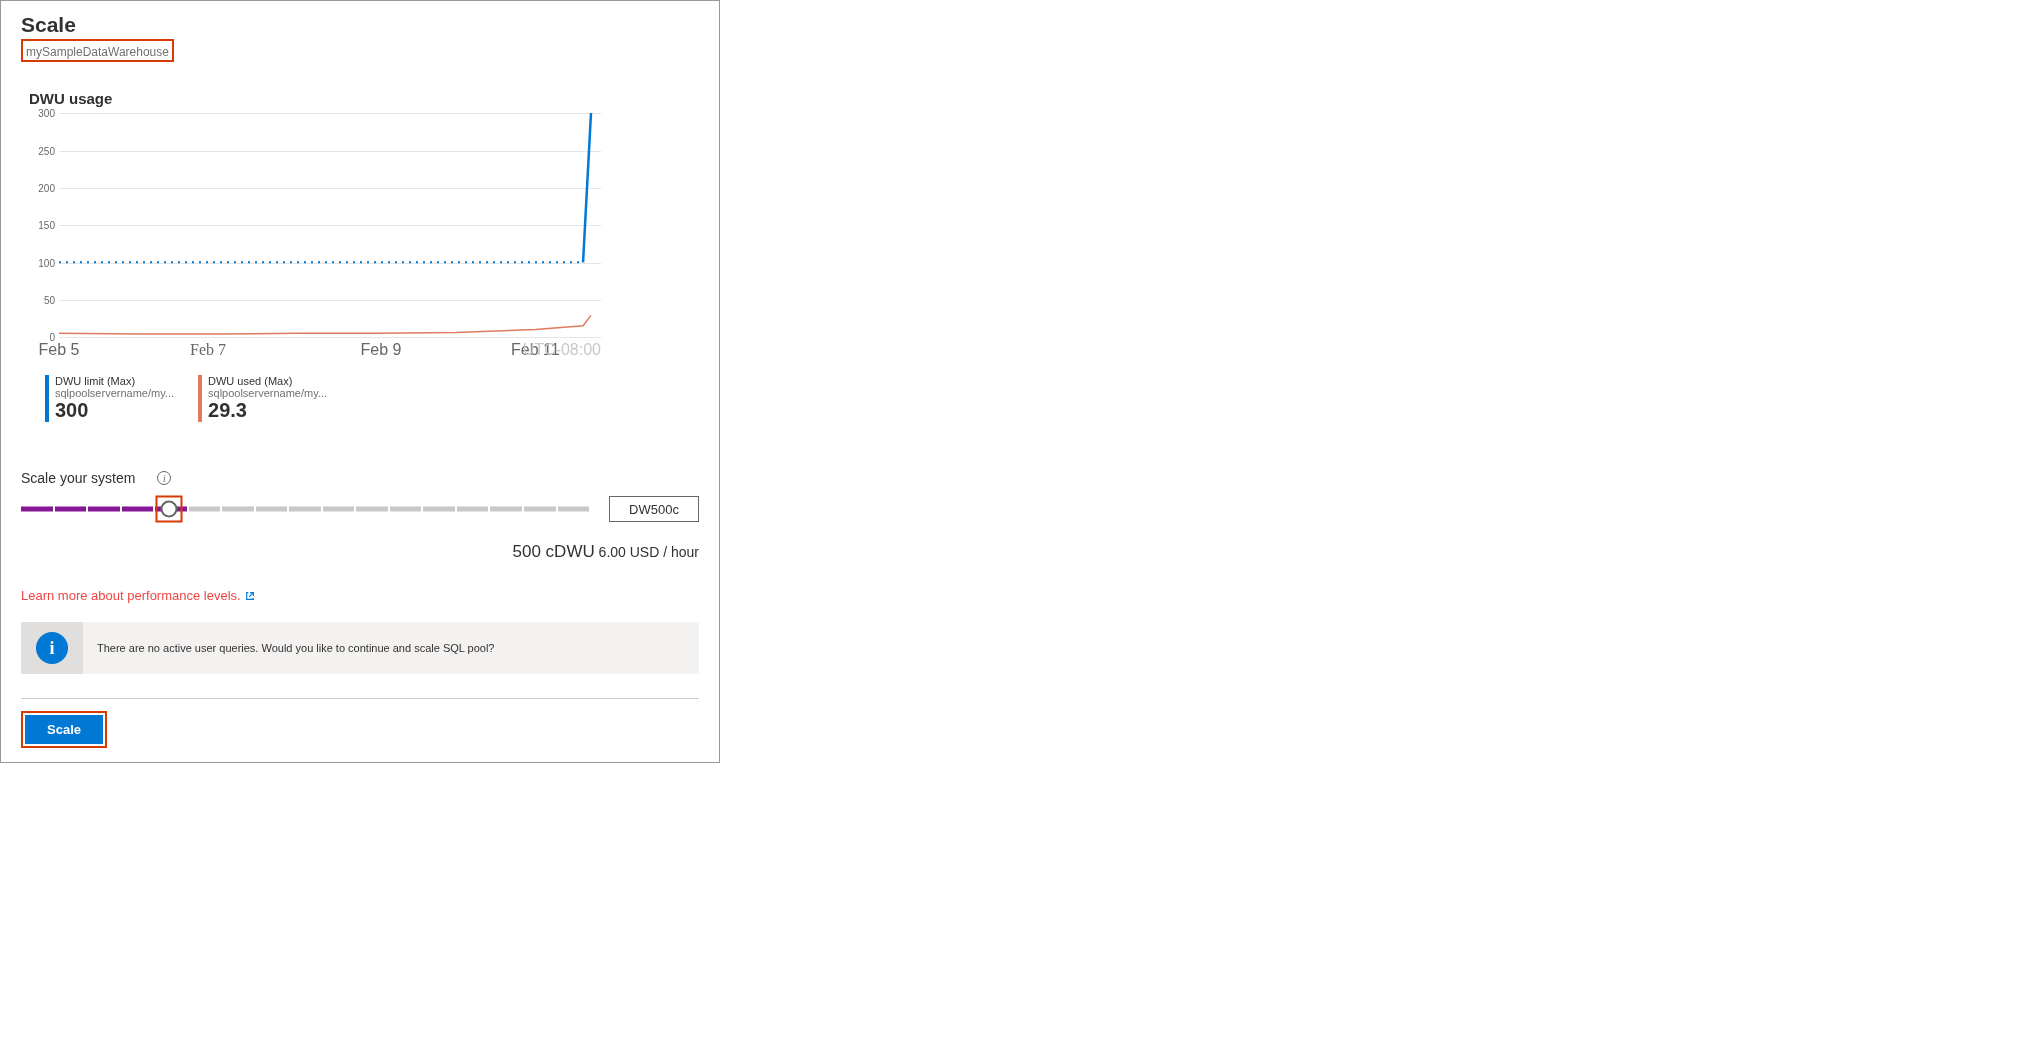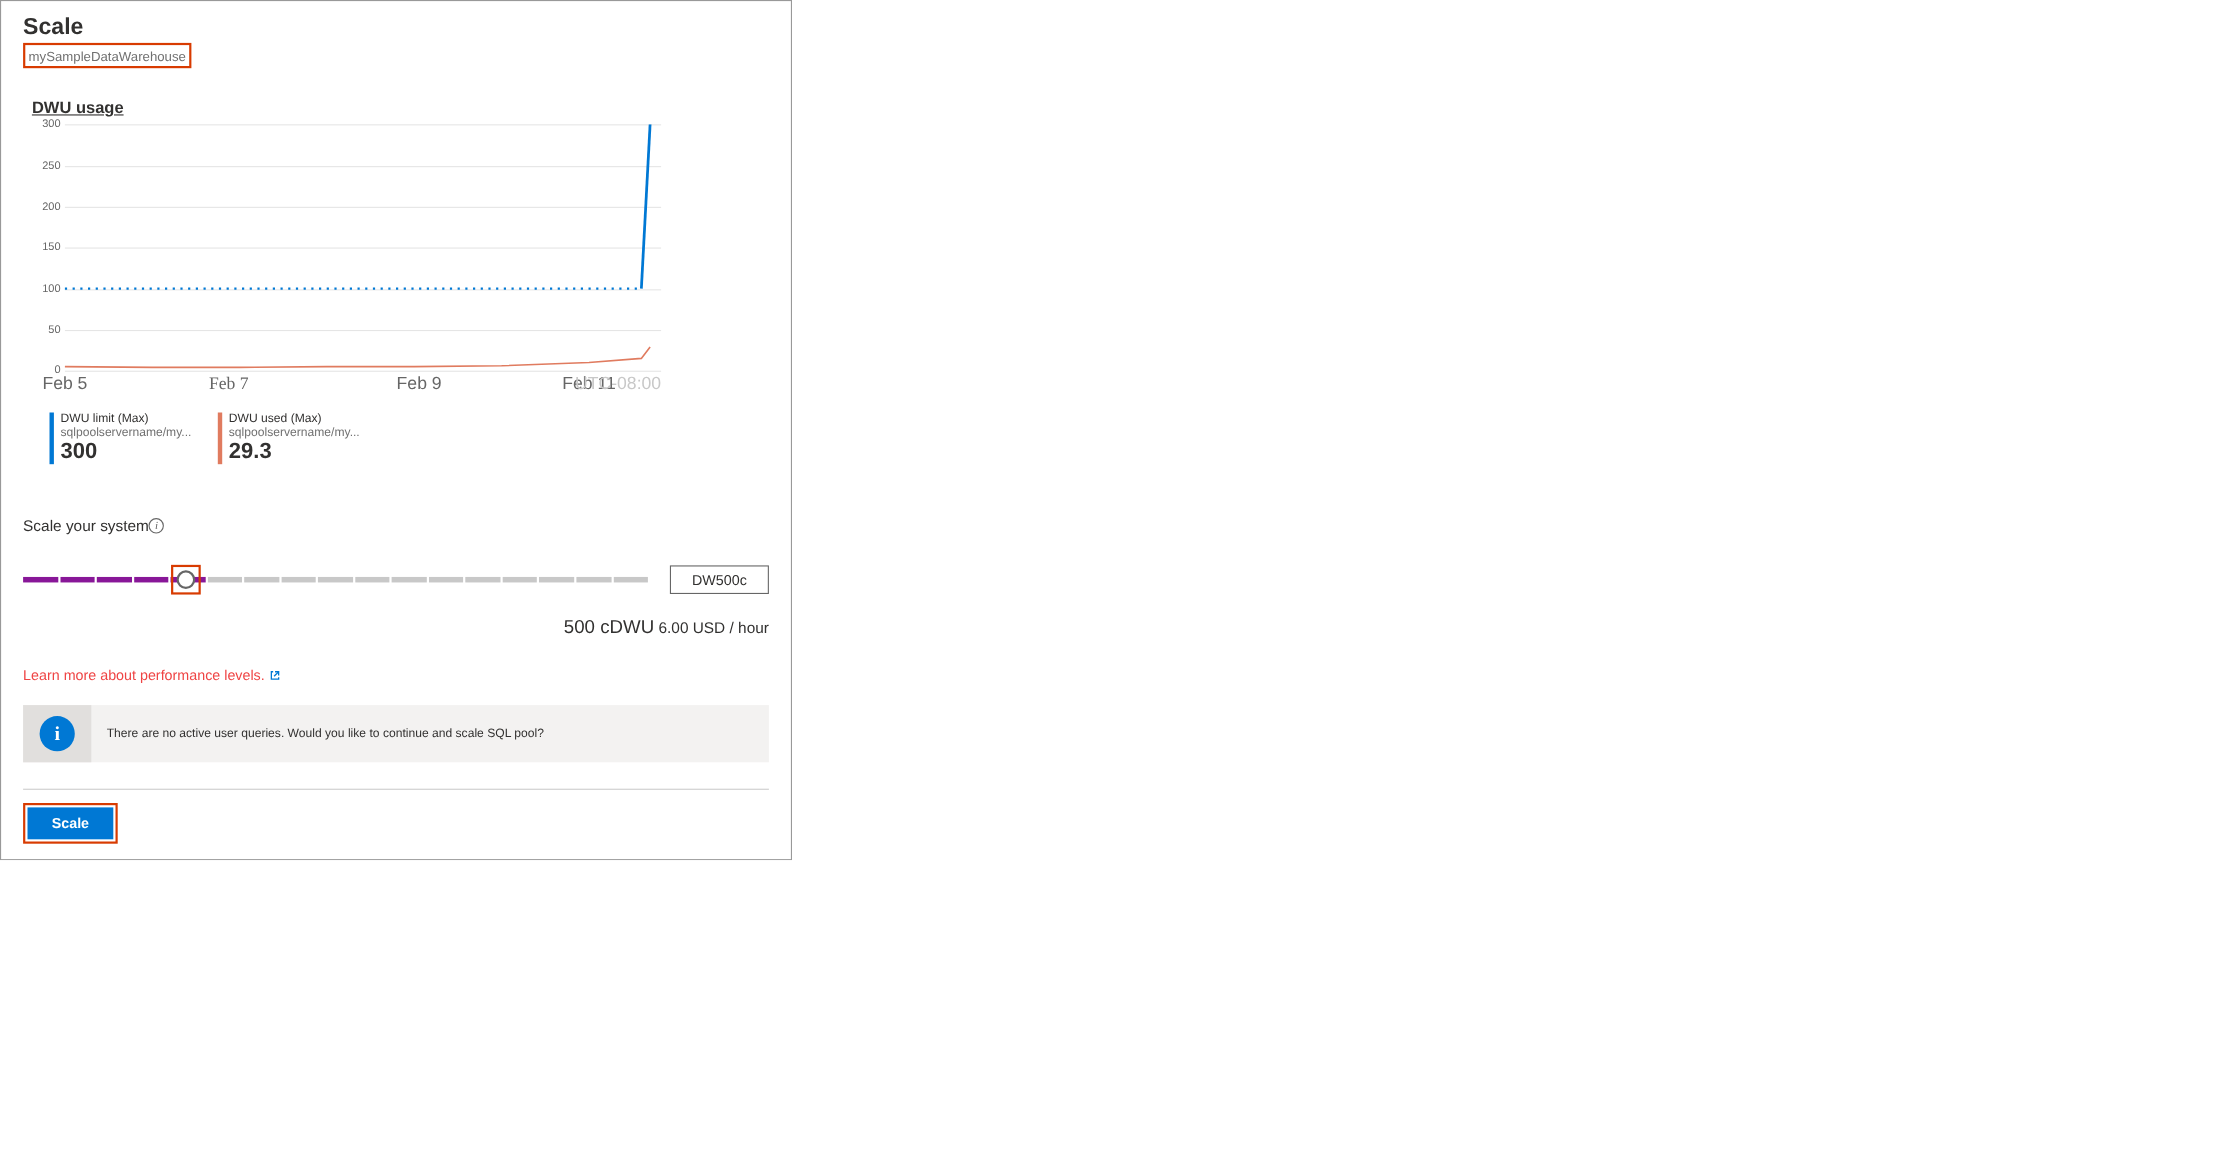--- a/index.html
+++ b/index.html
@@ -30,21 +30,20 @@
     padding: 0 3px;
     display: inline-block;
     line-height: 1.2;
   }
   .section-label {
     font-size: 15px;
     font-weight: 600;
     margin-top: 28px;
     margin-bottom: 6px;
     padding-left: 8px;
-    text-decoration: underline;
   }
   
   .chart-wrap {
     position: relative;
     padding-left: 28px;
   }
   .chart {
     position: relative;
     height: 224px;
     width: 552px;
@@ -99,38 +98,38 @@
   .legend-text .sub { font-size: 11px; color: #707070; }
   .legend-text .val { font-size: 20px; font-weight: 600; }
   
   .scale-section {
     margin-top: 48px;
   }
   .scale-label {
     font-size: 14px;
     display: flex;
     align-items: center;
-    gap: 0;
+    gap: 22px;
   }
   .info-icon {
     display: inline-flex;
     width: 14px; height: 14px;
     border: 1px solid #666;
     border-radius: 50%;
     font-size: 10px;
     align-items: center; justify-content: center;
     color: #666;
     font-style: italic;
     font-family: Georgia, serif;
   }
   .slider-row {
     display: flex;
     align-items: center;
     gap: 20px;
-    margin-top: 28px;
+    margin-top: 10px;
   }
   .slider {
     position: relative;
     flex: 1;
     height: 24px;
   }
   .slider-track {
     position: absolute;
     top: 50%; transform: translateY(-50%);
     left: 0; right: 0;

